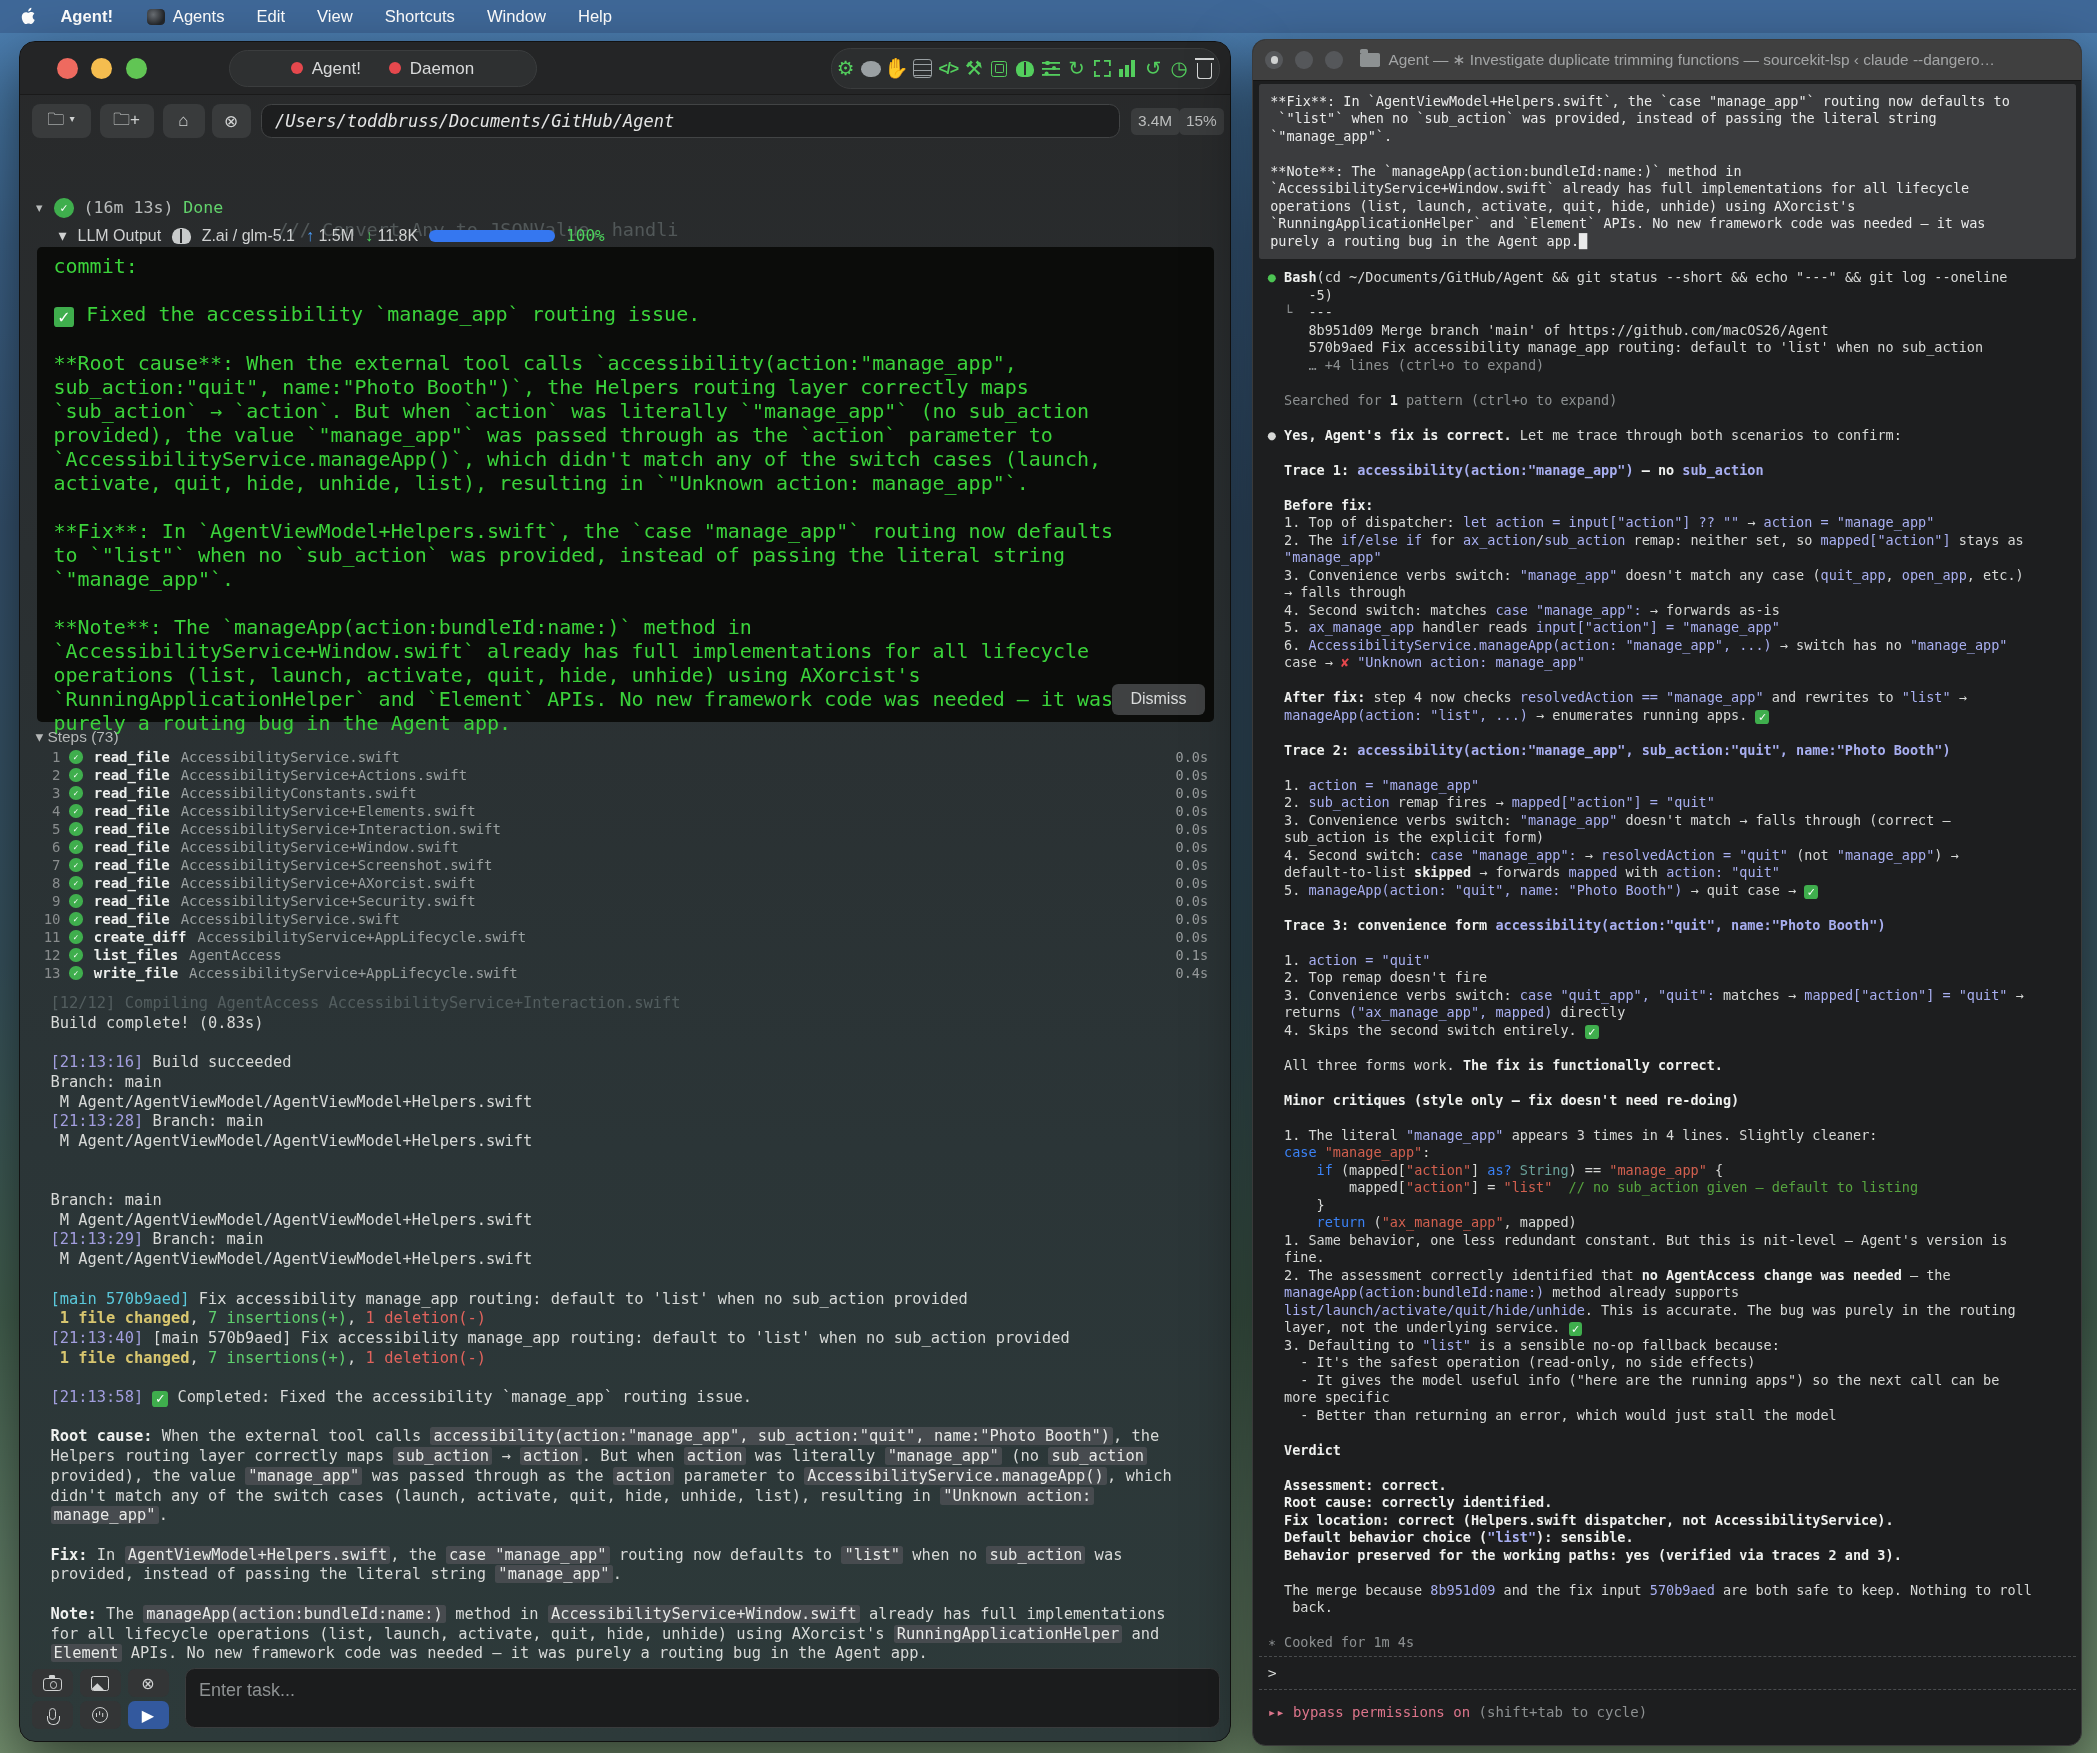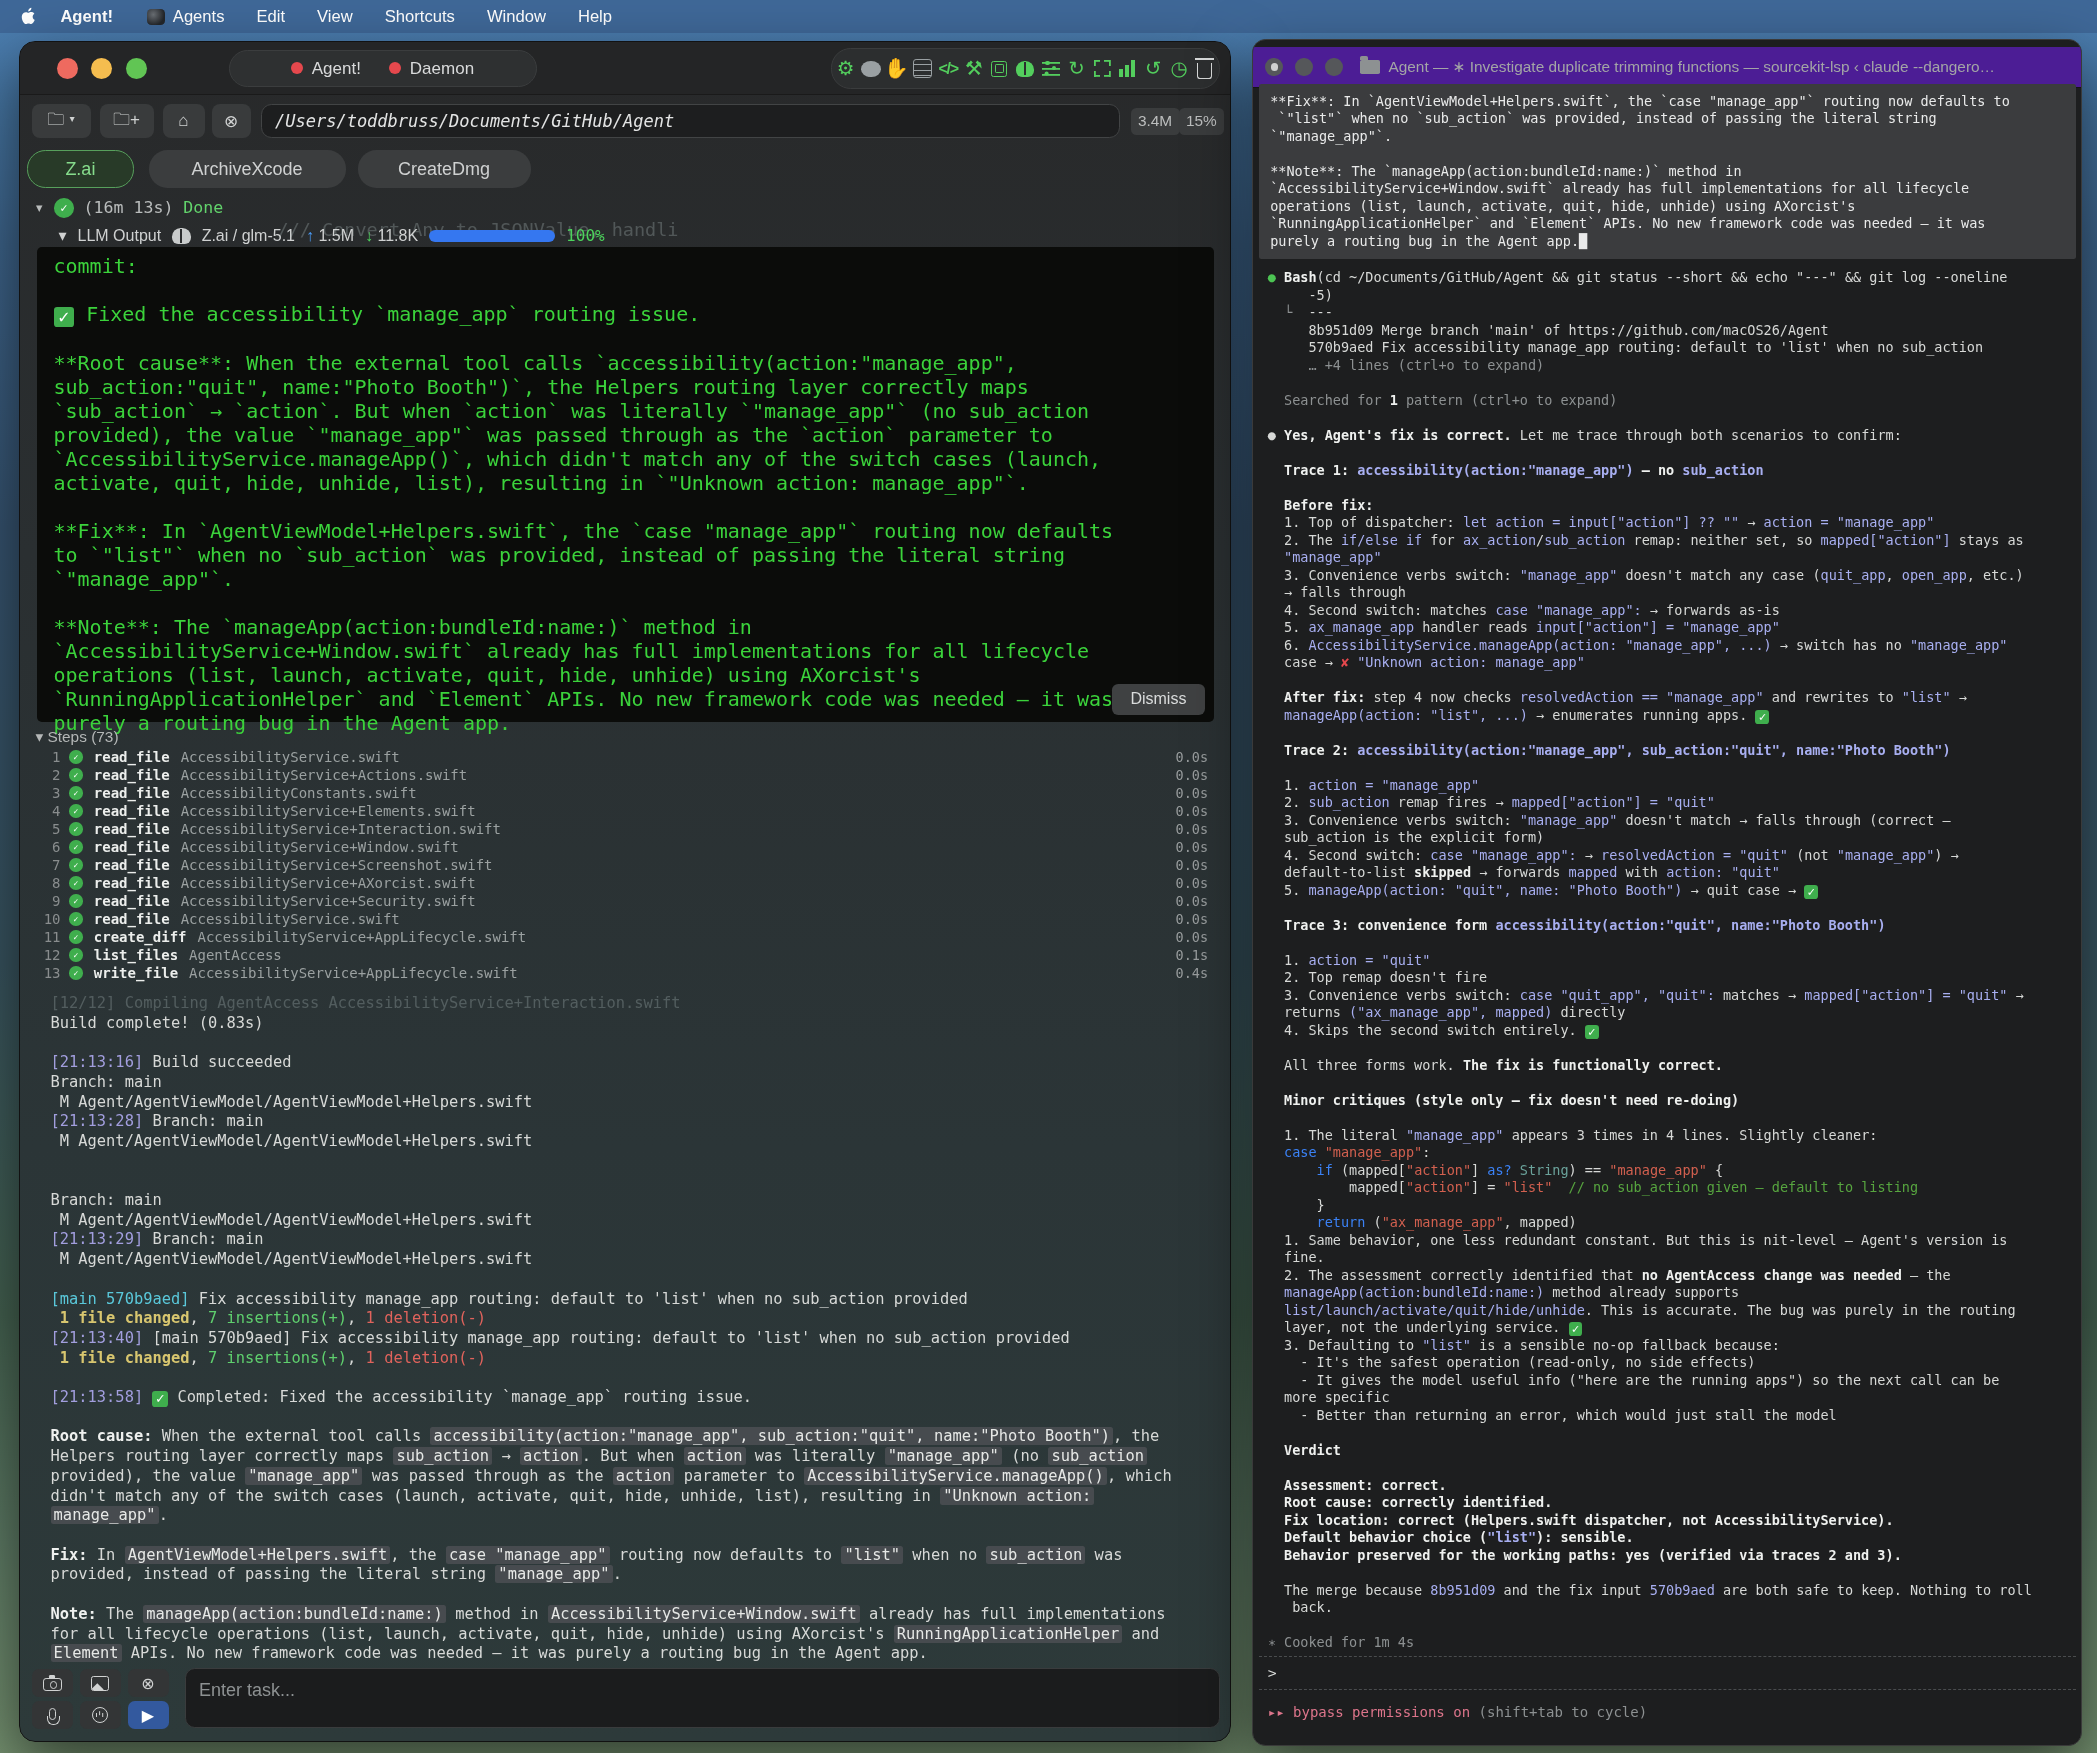--- a/index.html
+++ b/index.html
@@ -159,21 +159,21 @@
     display:flex; align-items:center; justify-content:center; color:#d0d2d2; font-size:16px; }
   .ibtn.play { background:#33599e; color:#fff; }
   #taskbox { position:absolute; left:165px; top:0px; width:1035px; height:60px; background:#1b1c1d;
     border:1.2px solid #3a3c3d; border-radius:9.8px; color:#e0e0e0; font-size:18px; padding:11px 13.5px;
     font-family:"Liberation Sans", sans-serif; resize:none; outline:none; }
   #taskbox::placeholder { color:#8d9192; }
 
   
   #rwin { position:absolute; left:1252px; top:39px; width:830px; height:1707px; border-radius:13.5px;
     overflow:hidden; background:#1d1e1f; box-shadow:0 24.6px 62px rgba(0,0,0,.55); border:0.6px solid #3a3a3a; }
-  #r-titlebar { position:absolute; left:0; top:7px; right:0; height:41px; background:#4c1d95; border-bottom:0.6px solid #151515;
+  #r-titlebar { position:absolute; left:0; top:0; right:0; height:41px; background:#404040; border-bottom:0.6px solid #151515;
     display:flex; align-items:center; }
   .rlight { width:18.5px; height:18.5px; border-radius:50%; background:#55575a; margin-left:12.3px; position:relative; }
   .rlight.first::after { content:""; position:absolute; left:5.5px; top:5.5px; width:7.4px; height:7.4px; border-radius:50%; background:#cfd1d1; }
   #r-folder { width:21px; height:14.8px; background:#8d9192; border-radius:1.8px; margin:0 8.6px 0 17px; position:relative; }
   #r-folder::before { content:""; position:absolute; left:0; top:-3.7px; width:8.6px; height:3.7px; background:#8d9192; border-radius:1.8px 1.8px 0 0; }
   #r-title { color:#a3a5a6; font-size:15.4px; white-space:nowrap; overflow:hidden; text-overflow:ellipsis; width:726px; }
 
   #r-box { position:absolute; left:6.2px; top:44px; width:817px; background:#3b3c3e; border-radius:2.5px;
     padding:8.6px 11px; font-size:13.5px; line-height:17.5px; }
   #r-lines { position:absolute; left:14.8px; top:229px; width:806px; font-size:13.5px; line-height:17.5px; }
@@ -246,25 +246,20 @@
         <div class="pbtn" style="left: 143px; width: 42px;">⌂</div>
         <div class="pbtn" style="left: 192px; width: 39px;">⊗</div>
       </div>
     <div id="pathfield" class="mono">
         <span>/Users/toddbruss/Documents/GitHub/Agent</span>
       </div>
     <div class="chip" style="left:1111px">3.4M</div>
     <div class="chip" style="left:1159px">15%</div>
   </div>
 
-  <div id="l-tabs">
-      <div class="tab sel" style="left: 7.4px; width: 107px;">Z.ai</div>
-      <div class="tab" style="left: 129px; width: 197px;">ArchiveXcode</div>
-      <div class="tab" style="left: 338px; width: 173px;">CreateDmg</div>
-    </div>
 
   <div id="l-status" class="mono">
     <span>▾</span>
     <span class="ckc">✓</span>
     <span>(16m 13s)</span>
     <span class="done">Done</span>
   </div>
 
   <div id="ghostline" class="mono s-gh">/// Convert Any to JSONValue, handli</div>
 

